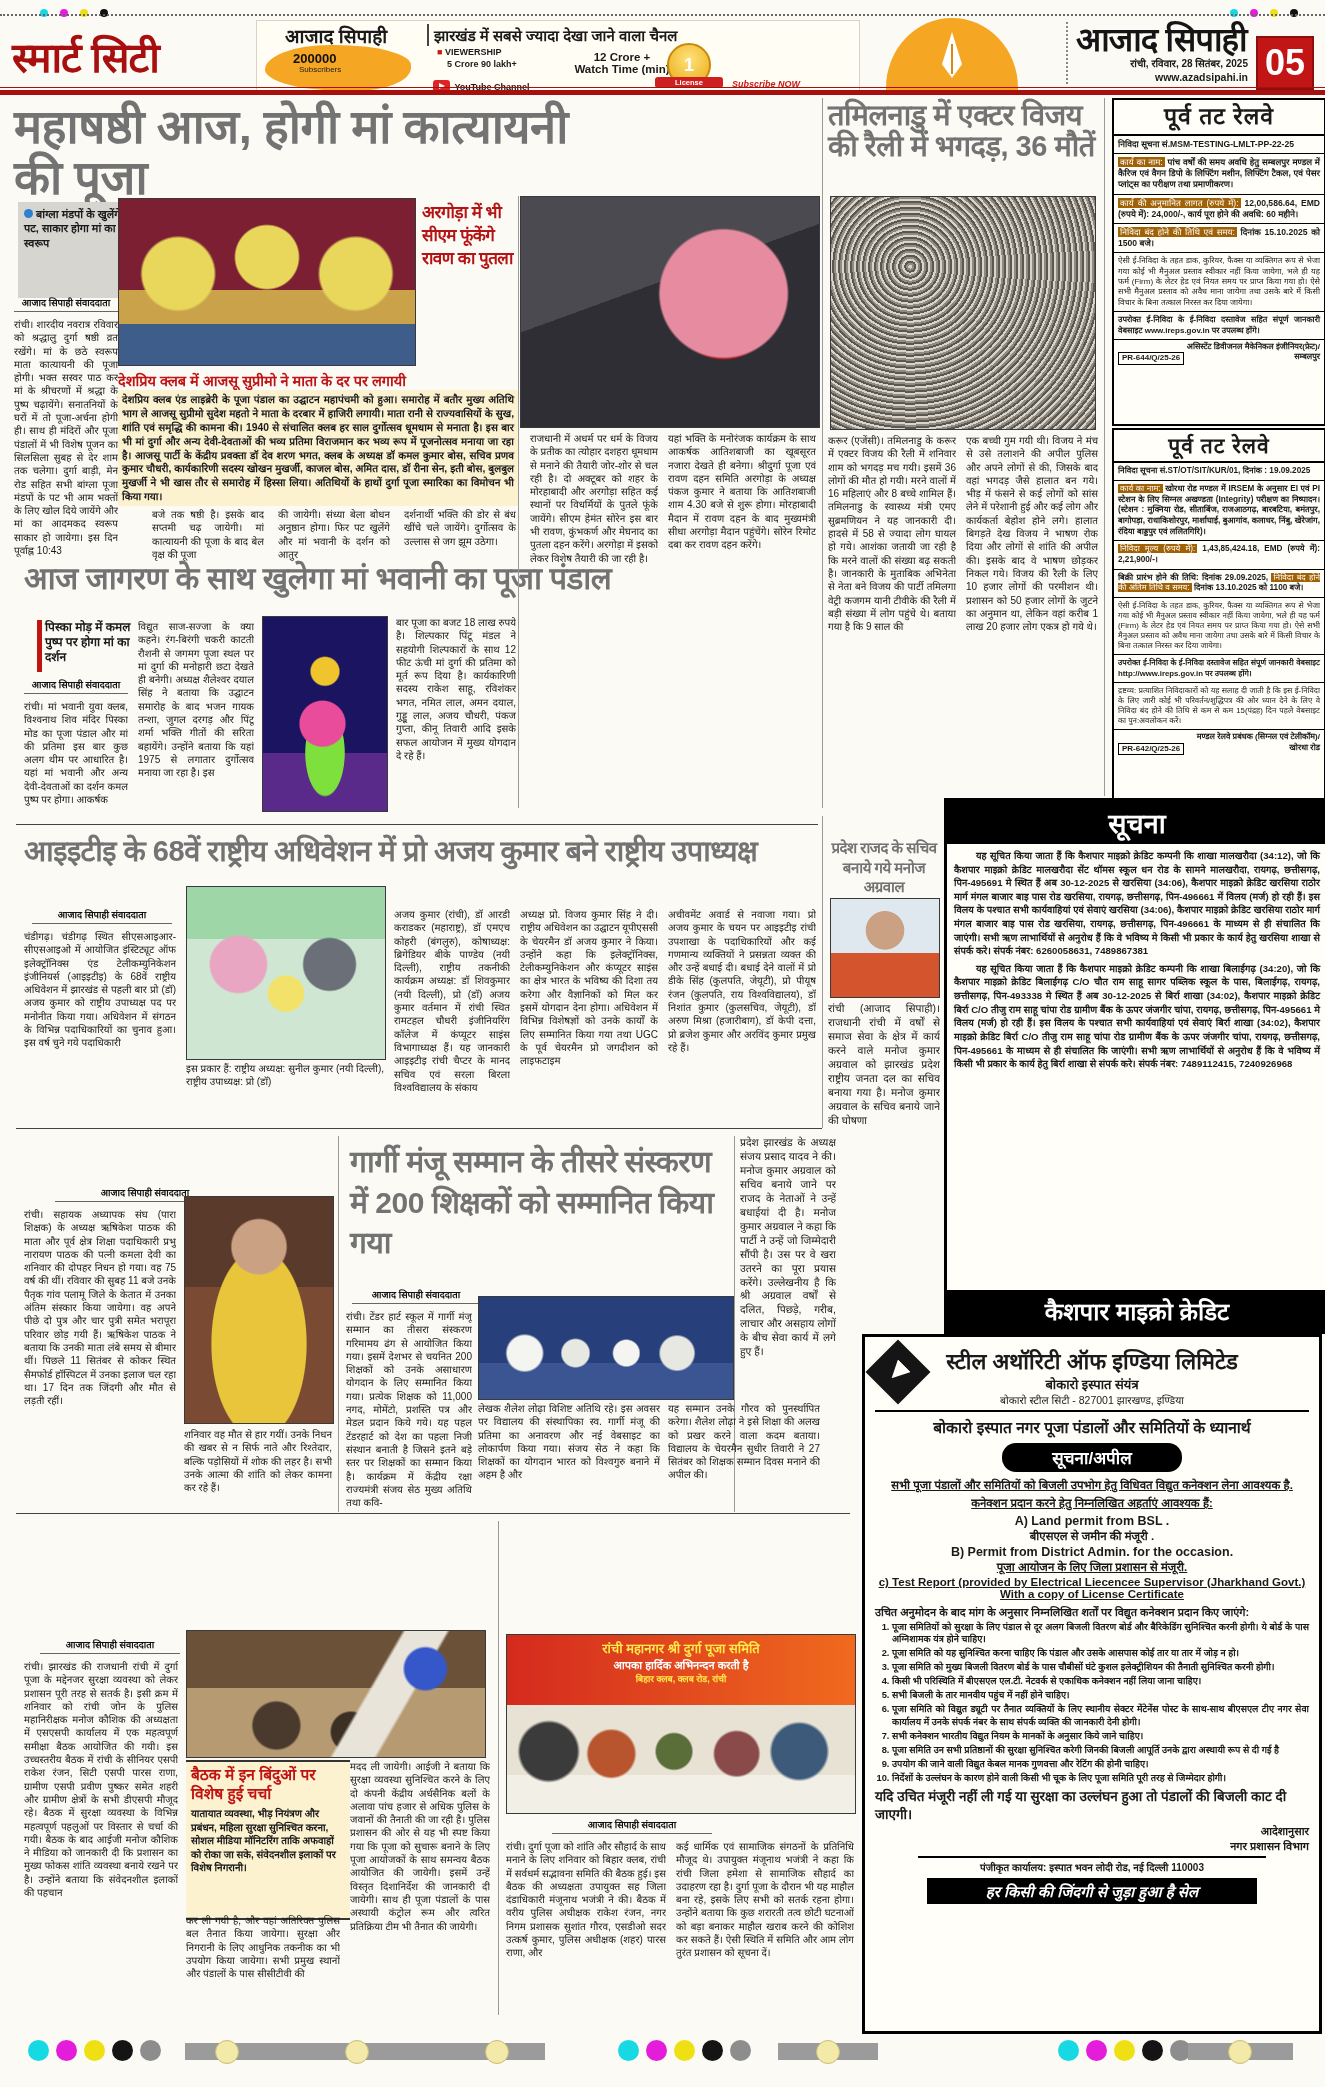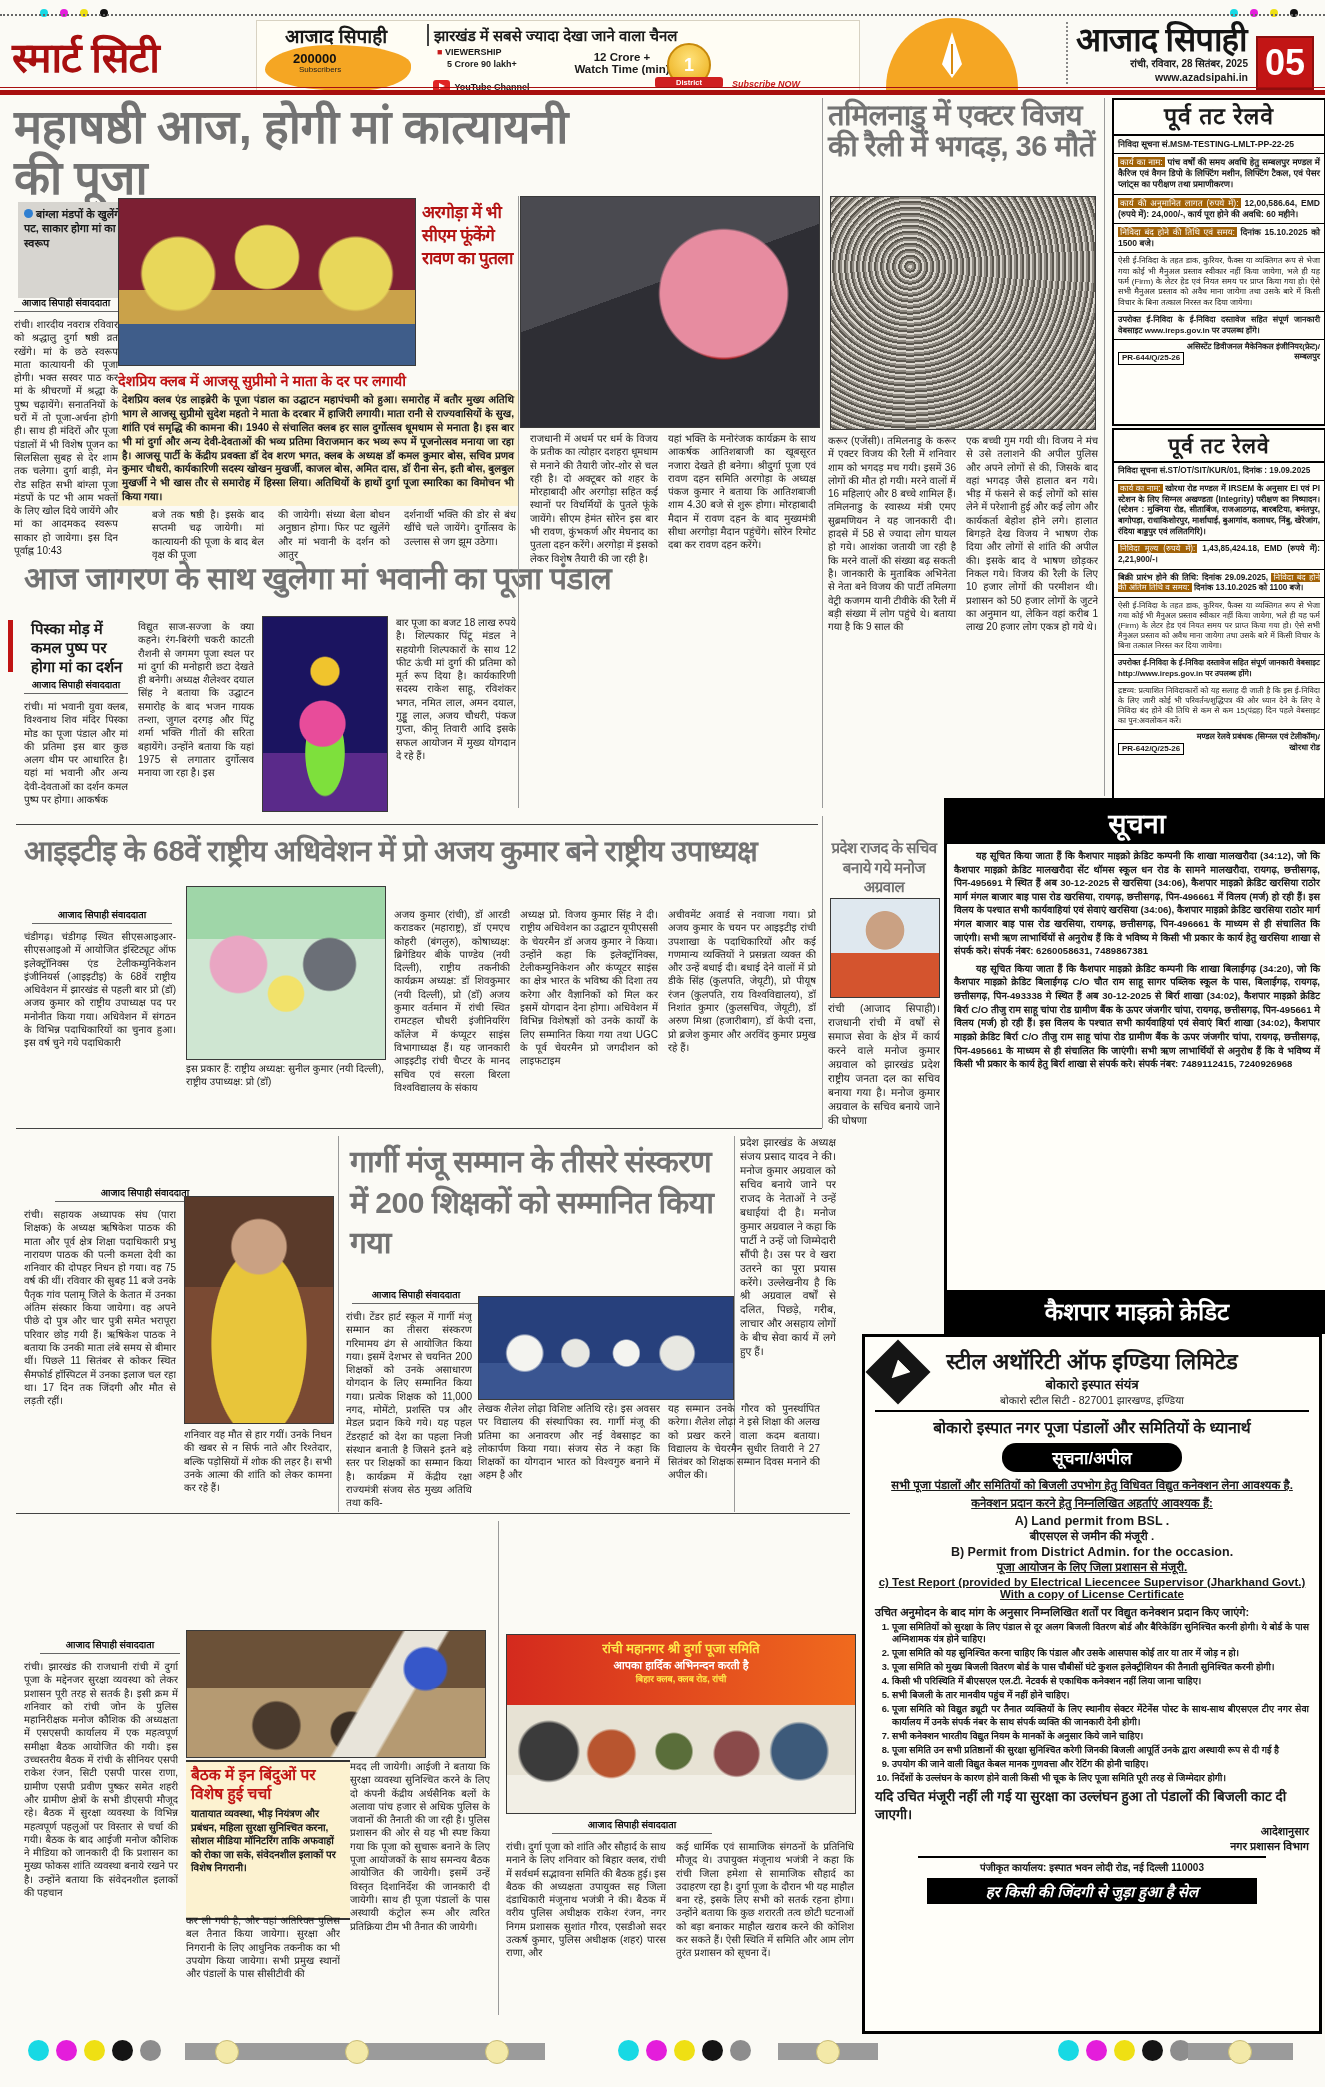--- a/index.html
+++ b/index.html
@@ -53,21 +53,21 @@
     <div class="abs" style="left:190px;top:38px;font-size:9px;font-weight:bold">5 Crore 90 lakh+</div>
     <div class="abs" style="left:300px;top:30px;width:130px;text-align:center;font-size:11.5px;font-weight:900">
       <div>12 Crore +</div>
       <div>Watch Time (min)</div>
     </div>
     <div class="abs" style="left:176px;top:55px">
       <span style="display:inline-block;width:17px;height:12px;background:#e02424;border-radius:3px;vertical-align:middle"><span style="display:block;margin:3px 0 0 6px;width:0;height:0;border-left:6px solid #fff;border-top:3px solid transparent;border-bottom:3px solid transparent"></span></span>
       <span style="font-size:9px;font-weight:900">YouTube Channel</span>
     </div>
     <div class="abs" style="left:410px;top:22px;width:40px;height:40px;border-radius:50%;background:radial-gradient(circle at 50% 35%,#ffe27a,#e9a912);text-align:center;line-height:40px;font-weight:900;font-size:18px;color:#fff;border:2px solid #c7890c">1</div>
-    <div class="abs" style="left:398px;top:56px;width:68px;text-align:center;background:#cf2020;color:#fff;font-size:7.5px;font-weight:bold;border-radius:3px;padding:1px 0">District</div>
+    <div class="abs" style="left:398px;top:56px;width:68px;text-align:center;background:#cf2020;color:#fff;font-size:7.5px;font-weight:bold;border-radius:3px;padding:1px 0">License</div>
     <div class="abs" style="left:475px;top:58px;font-size:9px;font-weight:900;color:#c71b1b;font-style:italic">Subscribe NOW</div>
   </div>
 
   <div class="abs" style="left:866px;top:14px;width:172px;height:77px;overflow:hidden">
     <div style="position:absolute;left:20px;top:4px;width:132px;height:140px;background:#f5a623;border-radius:50% 50% 45% 45%"></div>
     <div style="position:absolute;left:76px;top:18px;width:20px;height:46px;background:#fff;clip-path:polygon(50% 0,100% 70%,50% 100%,0 70%)"></div>
     <div style="position:absolute;left:85px;top:30px;width:2px;height:30px;background:#d88b12"></div>
   </div>
 
   <div class="abs" style="left:1066px;top:22px;width:1px;height:62px;border-left:2px dotted #888"></div>
@@ -131,21 +131,21 @@
     <div class="sec" style="font-size:7.8px">उपरोक्त ई-निविदा के ई-निविदा दस्तावेज सहित संपूर्ण जानकारी वेबसाइट http://www.ireps.gov.in पर उपलब्ध होंगे।</div>
     <div class="sec" style="font-weight:normal;font-size:7.8px">द्रष्टव्य: प्रत्याशित निविदाकारों को यह सलाह दी जाती है कि इस ई-निविदा के लिए जारी कोई भी परिवर्तन/शुद्धिपत्र की ओर ध्यान देने के लिए वे निविदा बंद होने की तिथि से कम से कम 15(पंद्रह) दिन पहले वेबसाइट का पुन:अवलोकन करें।</div>
     <div style="padding:2px 4px;font-size:8px;font-weight:bold;text-align:right">
       <span>मण्डल रेलवे प्रबंधक (सिग्नल एवं टेलीकॉम)/</span><br>
       <span style="float:left;border:1px solid #000;padding:0 3px">PR-642/Q/25-26</span>
       <span>खोरधा रोड</span>
     </div>
   </div>
 
   <div class="abs hl" style="left:24px;top:562px;width:594px;height:46px;font-size:31px">आज जागरण के साथ खुलेगा मां भवानी का पूजा पंडाल</div>
-  <div class="abs" style="left:8px;top:620px;width:100px;height:52px;border-left:5px solid #c01414;padding-left:18px;font-size:15px;font-weight:900;line-height:1.25">पिस्का मोड़ में कमल पुष्प पर होगा मां का दर्शन</div>
+  <div class="abs" style="left:37px;top:620px;width:100px;height:52px;border-left:5px solid #c01414;padding-left:3px;font-size:12px;font-weight:900;line-height:1.25">पिस्का मोड़ में कमल पुष्प पर होगा मां का दर्शन</div>
   <div class="abs byline" style="left:24px;top:678px;width:104px;font-size:9.5px">आजाद सिपाही संवाददाता</div>
   <div class="abs j" style="left:24px;top:700px;width:104px;height:112px">रांची। मां भवानी युवा क्लब, विश्वनाथ शिव मंदिर पिस्का मोड का पूजा पंडाल और मां की प्रतिमा इस बार कुछ अलग थीम पर आधारित है। यहां मां भवानी और अन्य देवी-देवताओं का दर्शन कमल पुष्प पर होगा। आकर्षक</div>
   <div class="abs j" style="left:138px;top:620px;width:116px;height:192px">विद्युत साज-सज्जा के क्या कहने। रंग-बिरंगी चकरी काटती रौशनी से जगमग पूजा स्थल पर मां दुर्गा की मनोहारी छटा देखते ही बनेगी। अध्यक्ष शैलेश्वर दयाल सिंह ने बताया कि उद्घाटन समारोह के बाद भजन गायक तन्शा, जुगल दरगड़ और पिंटू शर्मा भक्ति गीतों की सरिता बहायेंगे। उन्होंने बताया कि यहां 1975 से लगातार दुर्गोत्सव मनाया जा रहा है। इस</div>
   <div class="ph" style="left:262px;top:616px;width:124px;height:194px;background:radial-gradient(circle at 50% 28%,#f0c42d 0 9%,transparent 10%),radial-gradient(circle at 48% 55%,#e84c9a 0 18%,transparent 19%),radial-gradient(ellipse at 50% 70%,#7ee03c 0 22%,transparent 23%),linear-gradient(180deg,#1b1460 0 70%,#5a2a8a 70% 100%)"></div>
   <div class="abs j" style="left:396px;top:616px;width:120px;height:196px">बार पूजा का बजट 18 लाख रुपये है। शिल्पकार पिंटू मंडल ने सहयोगी शिल्पकारों के साथ 12 फीट ऊंची मां दुर्गा की प्रतिमा को मूर्त रूप दिया है। कार्यकारिणी सदस्य राकेश साहू, रविशंकर भगत, नमित लाल, अमन दयाल, गुड्डू लाल, अजय चौधरी, पंकज गुप्ता, कीनू तिवारी आदि इसके सफल आयोजन में मुख्य योगदान दे रहे हैं।</div>
 
   <div class="vline" style="left:518px;top:196px;height:612px"></div>
   <div class="vline" style="left:822px;top:98px;height:710px"></div>
   <div class="vline" style="left:1104px;top:98px;height:698px"></div>
 

